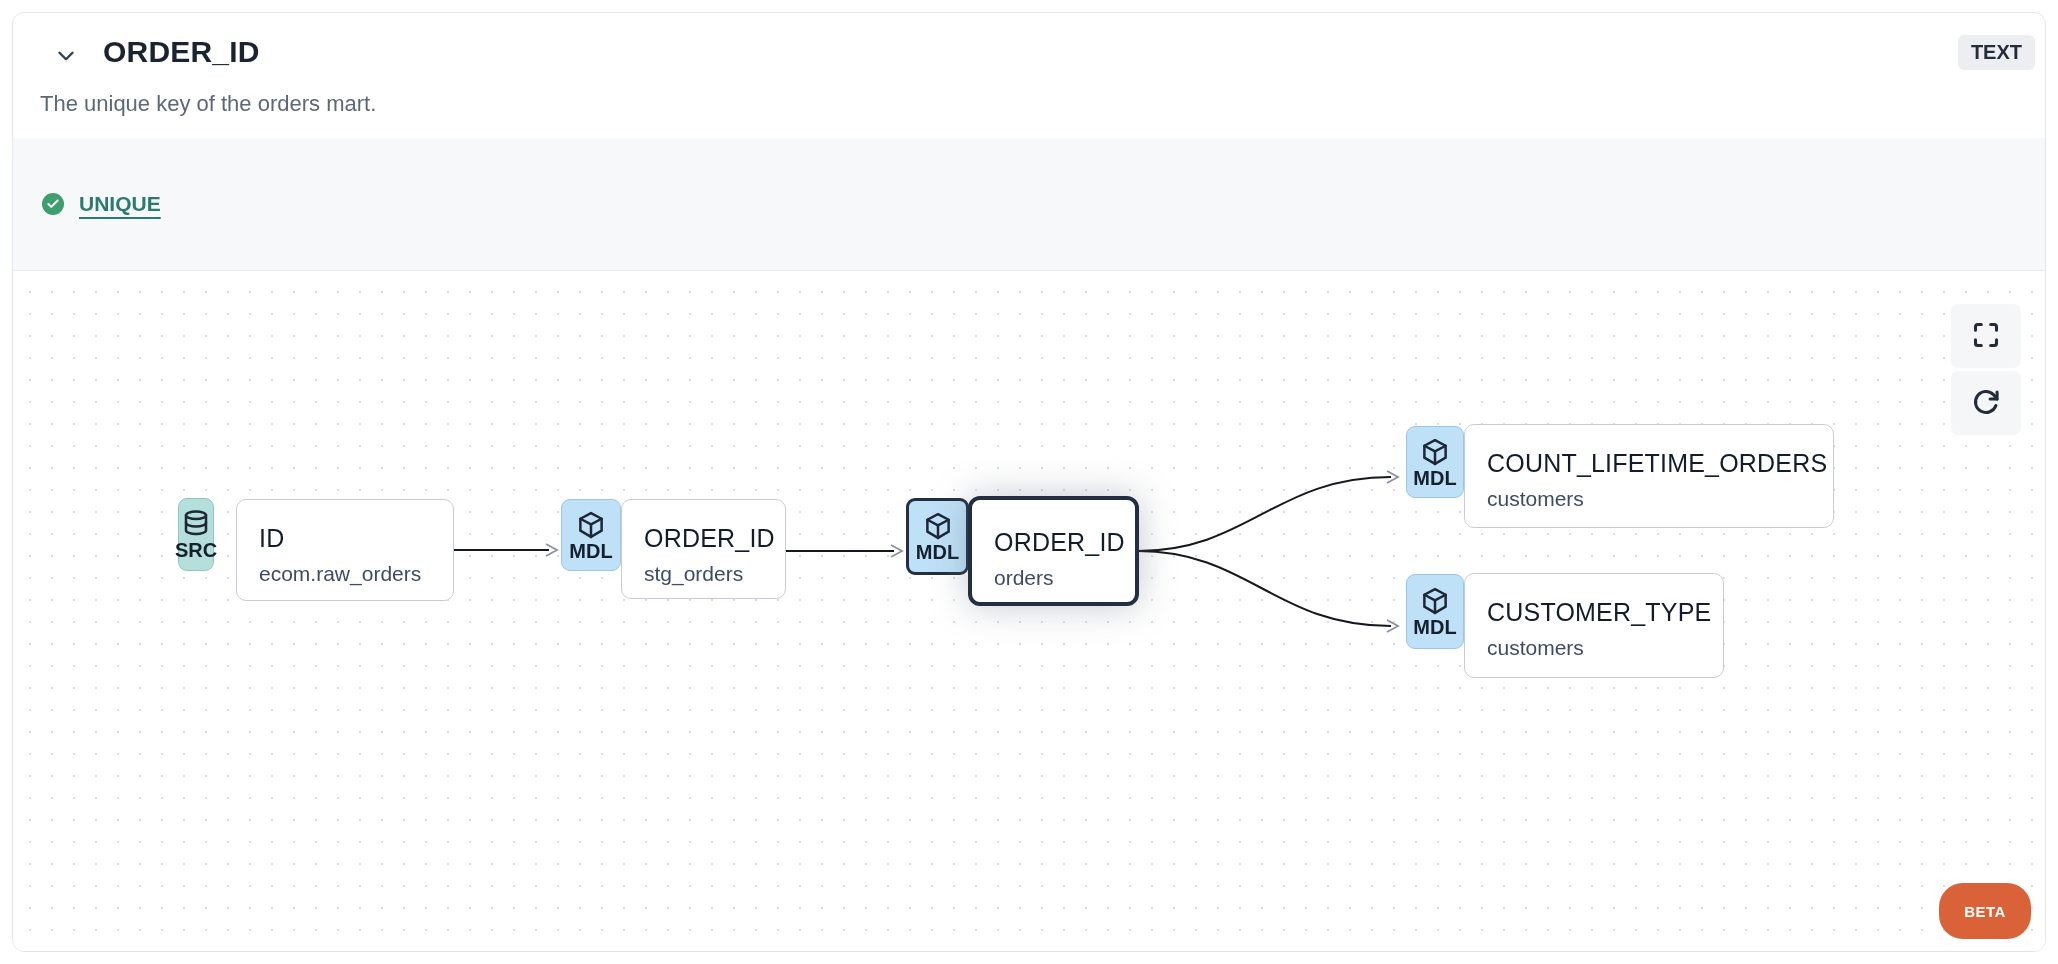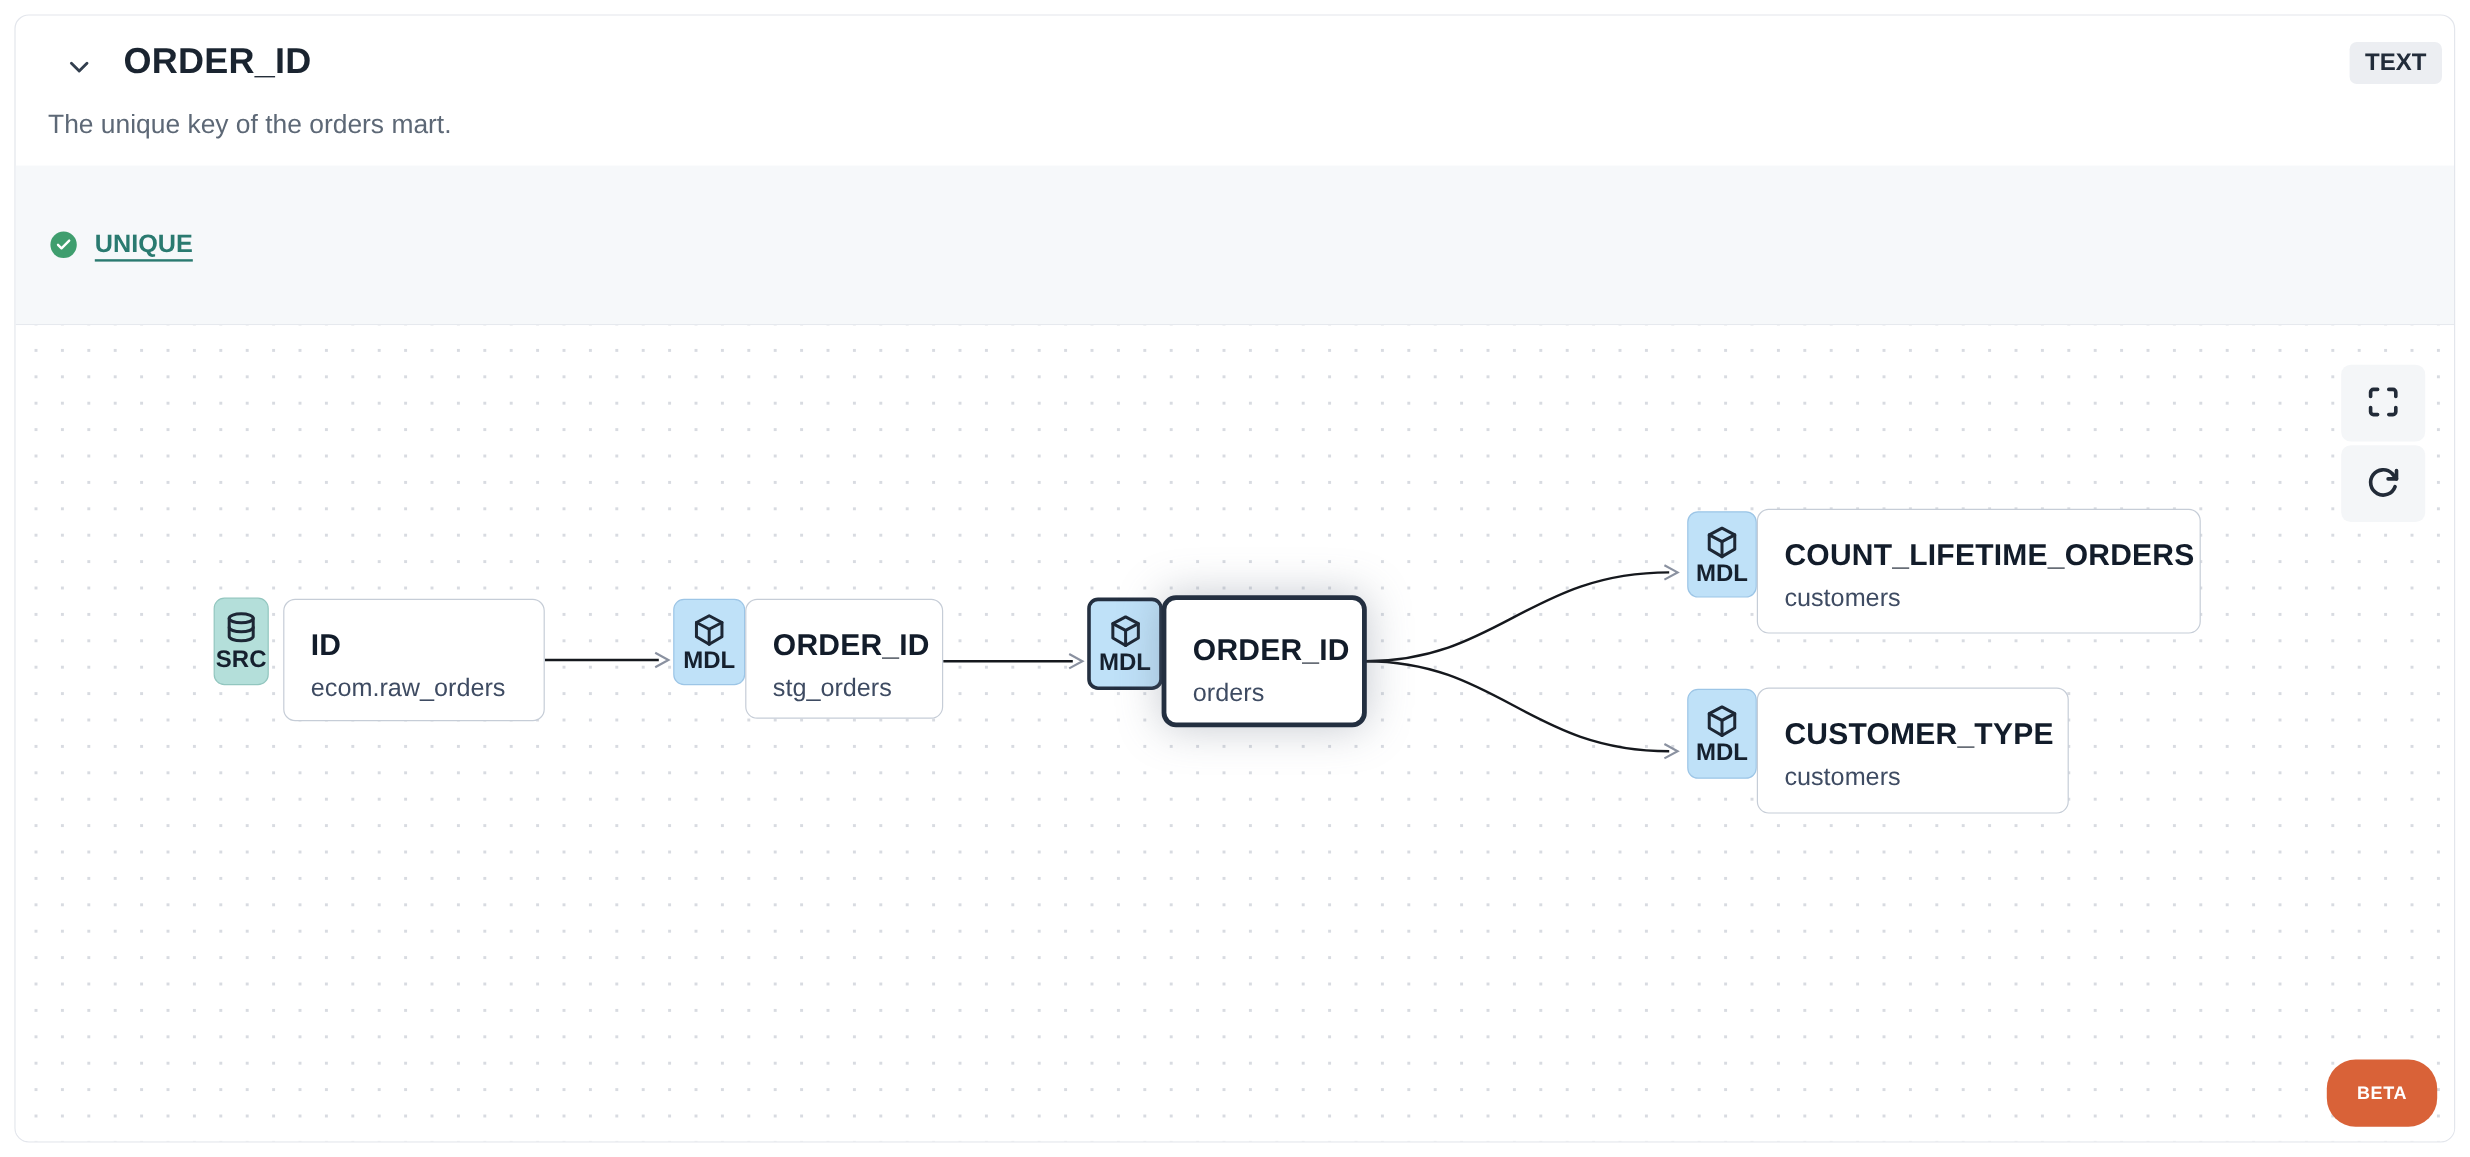--- a/index.html
+++ b/index.html
@@ -55,21 +55,21 @@
   .nbadge svg { display:block; }
   .nbadge .klabel { font-size:20px; font-weight:600; color:#15202e;
     line-height:1; }
   .nbadge.src { background:#b4dfda; border:1px solid #92c6bf; }
   .nbadge.mdl { background:#bfe1f8; border:1px solid #9cc5e6; }
   .nbadge.sel { border:3px solid #232f40; }
   .ncard { position:absolute; background:#ffffff; border:1px solid #c6cdd7;
     border-radius:10px; z-index:2; padding:24px 22px 0 22px; }
   .ncard.sel { border:4px solid #232f40; border-radius:12px;
     box-shadow:0 0 36px rgba(100,110,130,.38); padding-top:28px; }
-  .ntitle { font-size:25px; font-weight:700; color:#121c2a;
+  .ntitle { font-size:25px; font-weight:400; color:#121c2a;
     letter-spacing:.2px; white-space:nowrap; }
   .nsub { font-size:21px; color:#3e4b62; margin-top:9px; white-space:nowrap; }
 
   
   .ctl-btn { position:absolute; width:70px; height:64px; border:none;
     border-radius:8px; background:#f4f6f8; color:#222b38; cursor:pointer;
     display:flex; align-items:center; justify-content:center; }
   .beta-badge { position:absolute; left:1926px; top:612px; width:92px;
     height:56px; background:#d96238; color:#ffffff; border-radius:24px;
     font-size:15px; font-weight:700; letter-spacing:.5px;
@@ -111,21 +111,21 @@
       <path class="arrow" d="M533,273 L544,279 L533,285"></path>
       <path class="edge" d="M773,280 L881,280"></path>
       <path class="arrow" d="M878,274 L889,280 L878,286"></path>
       <path class="edge" d="M1125,280 C1235,280 1262,206 1378,206"></path>
       <path class="arrow" d="M1374,200 L1385,206 L1374,212"></path>
       <path class="edge" d="M1125,280 C1235,280 1262,355 1378,355"></path>
       <path class="arrow" d="M1374,349 L1385,355 L1374,361"></path>
     </svg>
 
     <div class="node">
-      <div class="nbadge src" style="left:165px;top:227px;width:46px;height:73px;">
+      <div class="nbadge src" style="left:165px;top:227px;width:36px;height:73px;">
         <span>
           <svg width="30" height="30" viewBox="0 0 24 24" fill="none" stroke="#1d2735" stroke-width="2" stroke-linecap="round" stroke-linejoin="round">
               <ellipse cx="12" cy="5" rx="8" ry="3"></ellipse>
               <path d="M4 5v6c0 1.66 3.58 3 8 3s8-1.34 8-3V5"></path>
               <path d="M4 11v6c0 1.66 3.58 3 8 3s8-1.34 8-3v-6"></path>
             </svg>
         </span>
         <span class="klabel">SRC</span>
       </div>
       <div class="ncard" style="left:223px;top:228px;width:218px;height:102px;">

